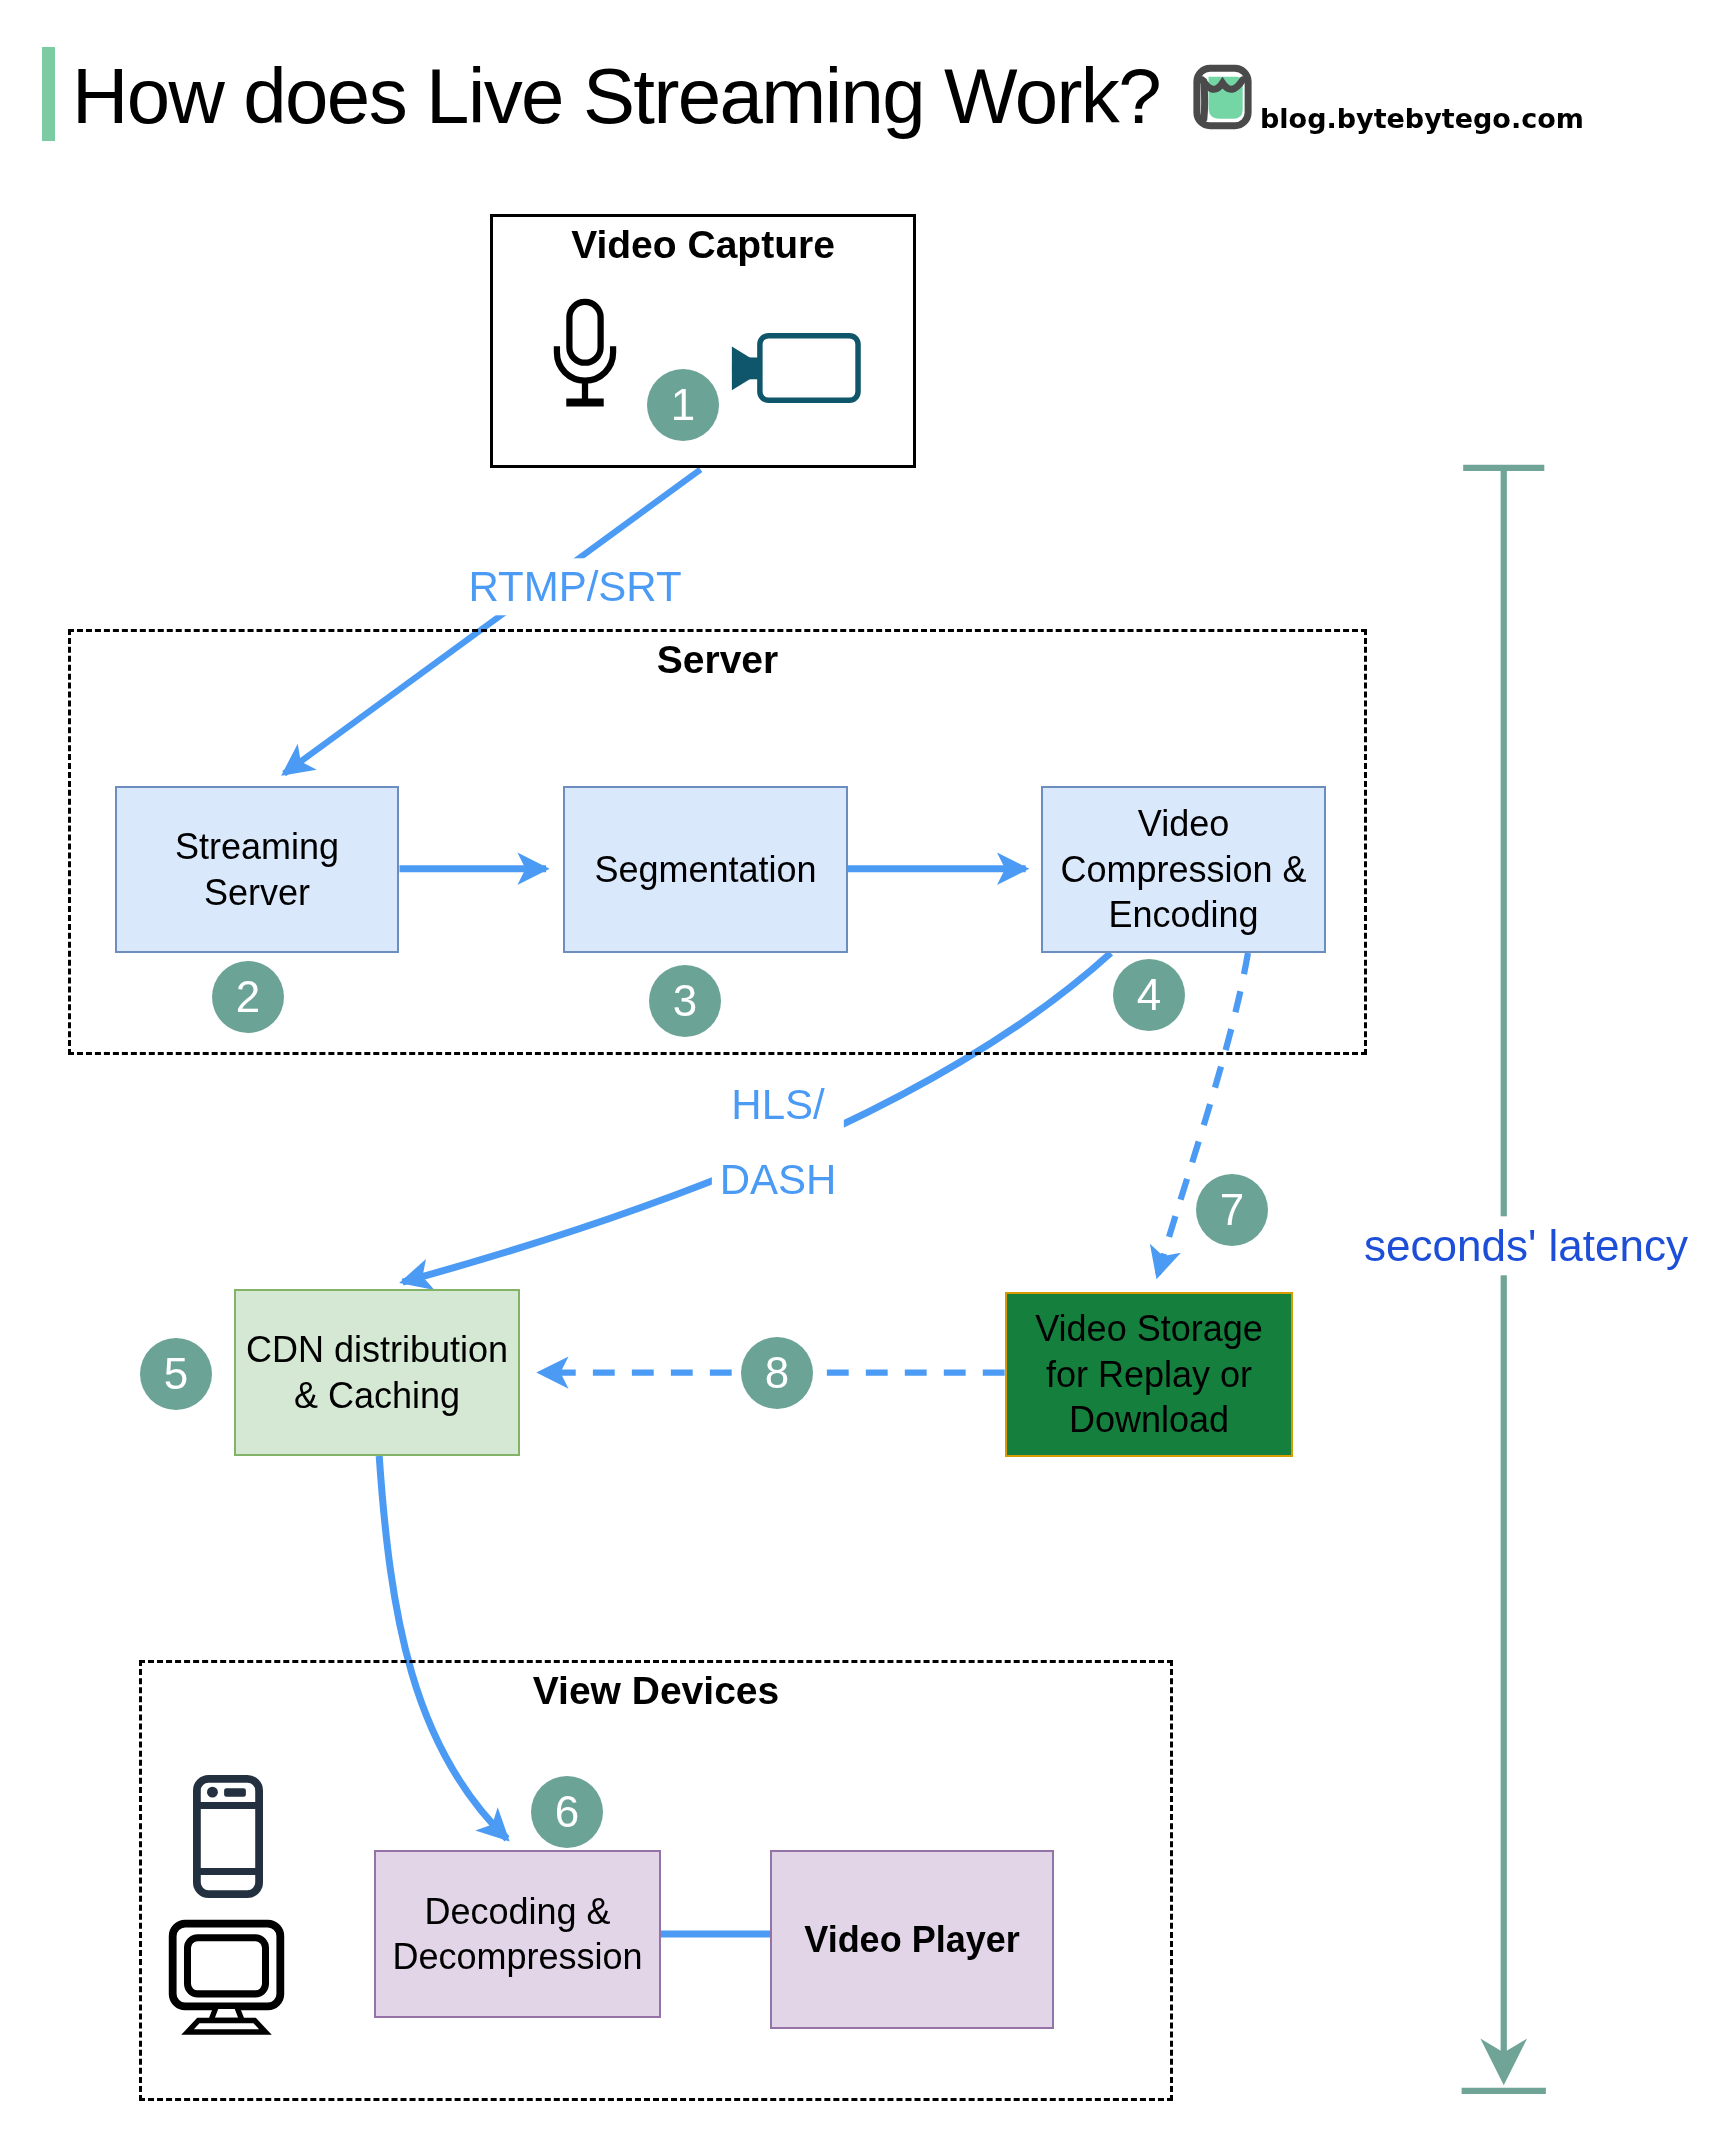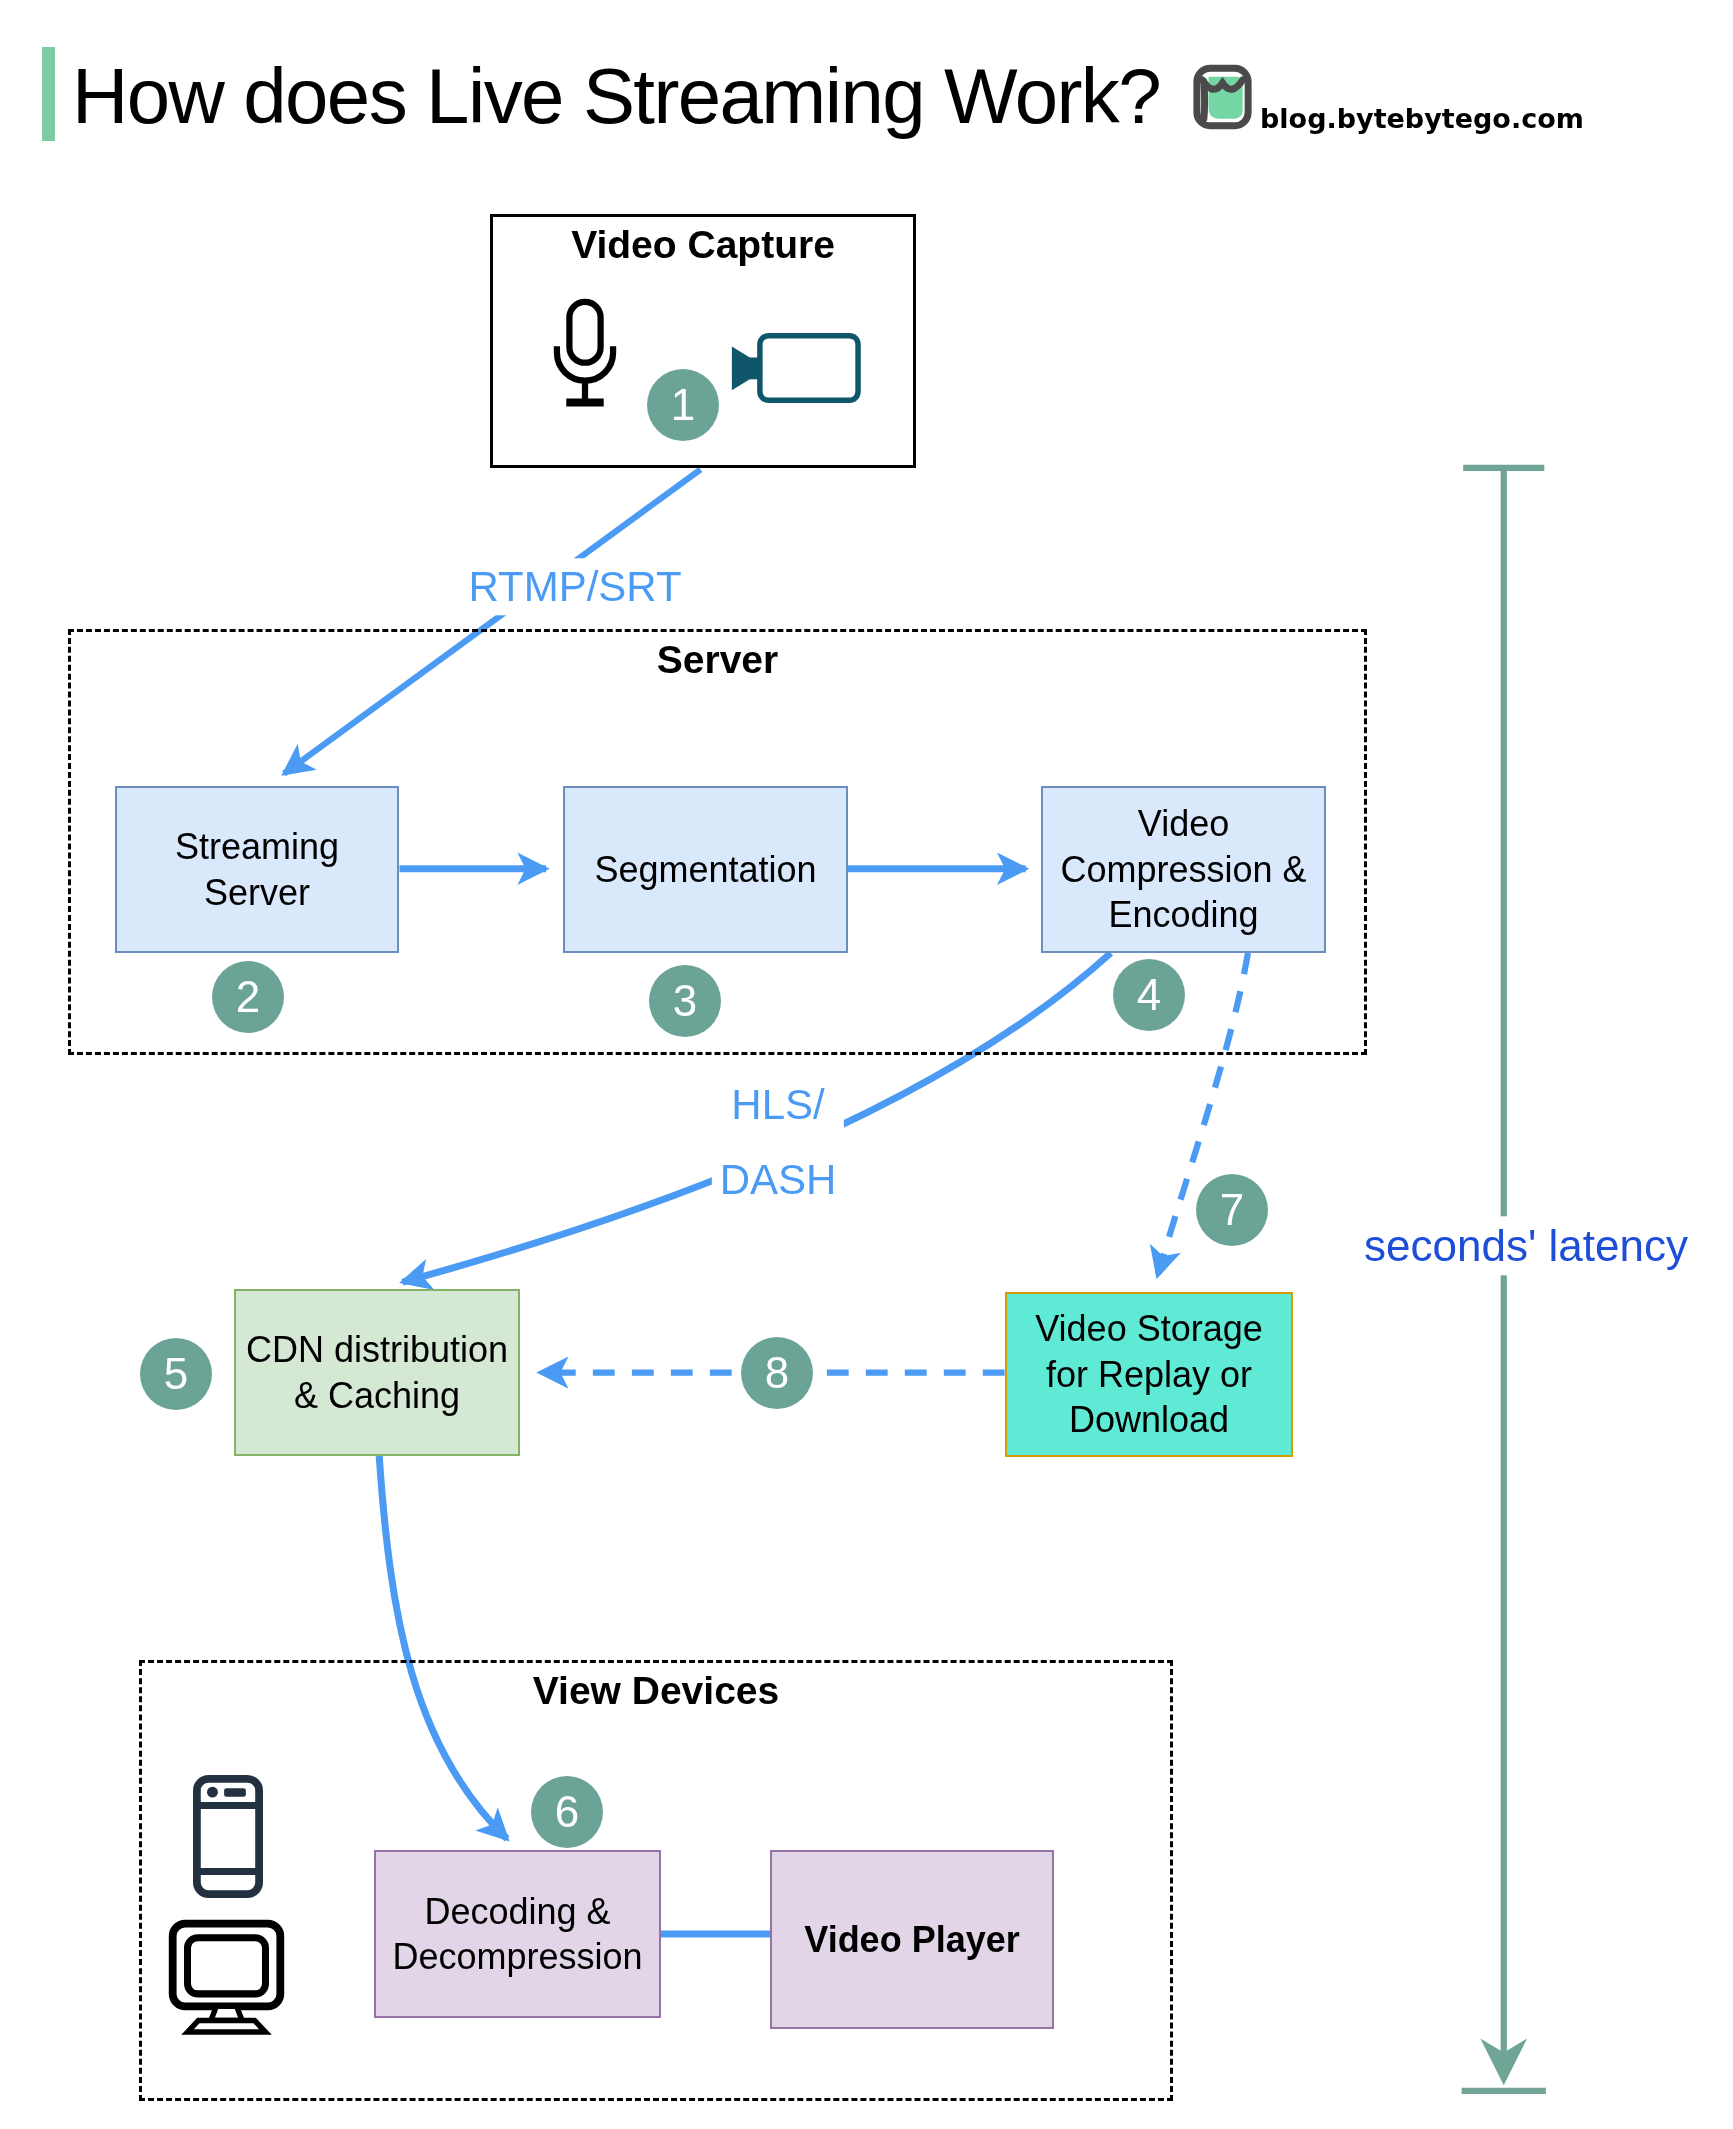--- a/index.html
+++ b/index.html
@@ -15,21 +15,21 @@
 
   
   .node {
     position:absolute; box-sizing:border-box; border:2.3px solid #000;
     display:flex; flex-direction:column; align-items:center; justify-content:center;
     text-align:center; font-size:36px; line-height:1.26;
   }
   .node span { display:block; }
   .node.blue   { background:#DAE8FC; border-color:#6C8EBF; }
   .node.green  { background:#D5E8D4; border-color:#82B366; }
-  .node.orange { background:#5eead4; border-color:#D79B00; }
+  .node.orange { background:#15803d; border-color:#D79B00; }
   .node.purple { background:#E1D5E7; border-color:#9673A6; }
 
   .group {
     position:absolute; box-sizing:border-box; border:3.1px dashed #000; background:transparent;
   }
   .group-label {
     position:absolute; top:6px; left:0; right:0; text-align:center;
     font-weight:700; font-size:39px;
   }
   .capture-box {

